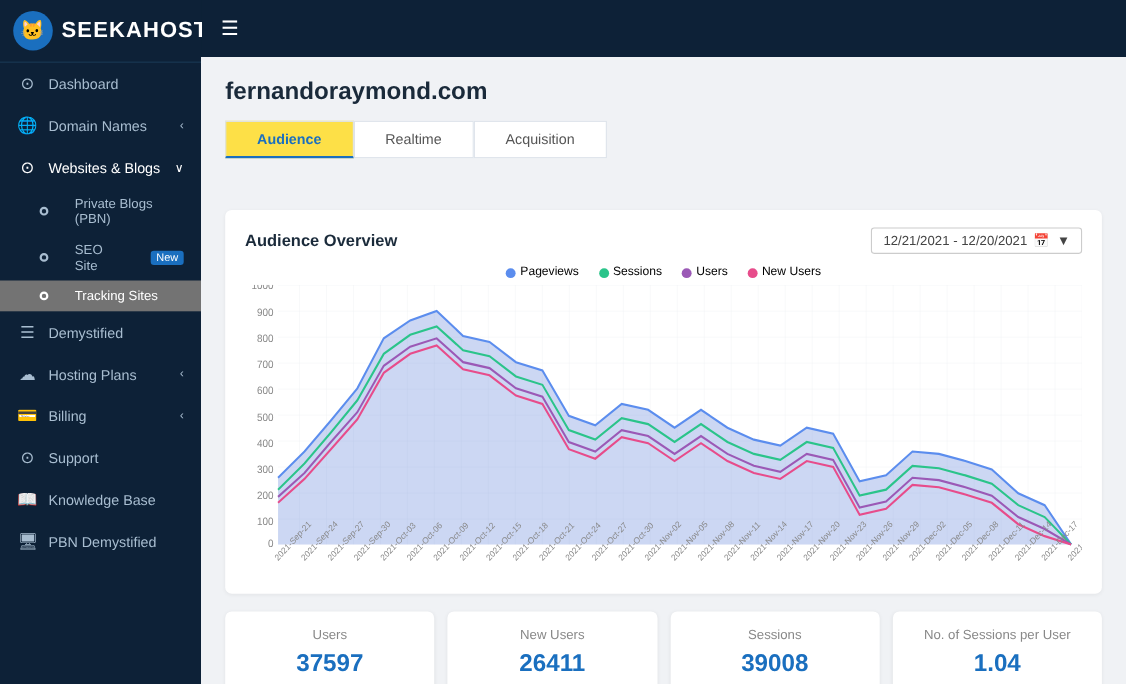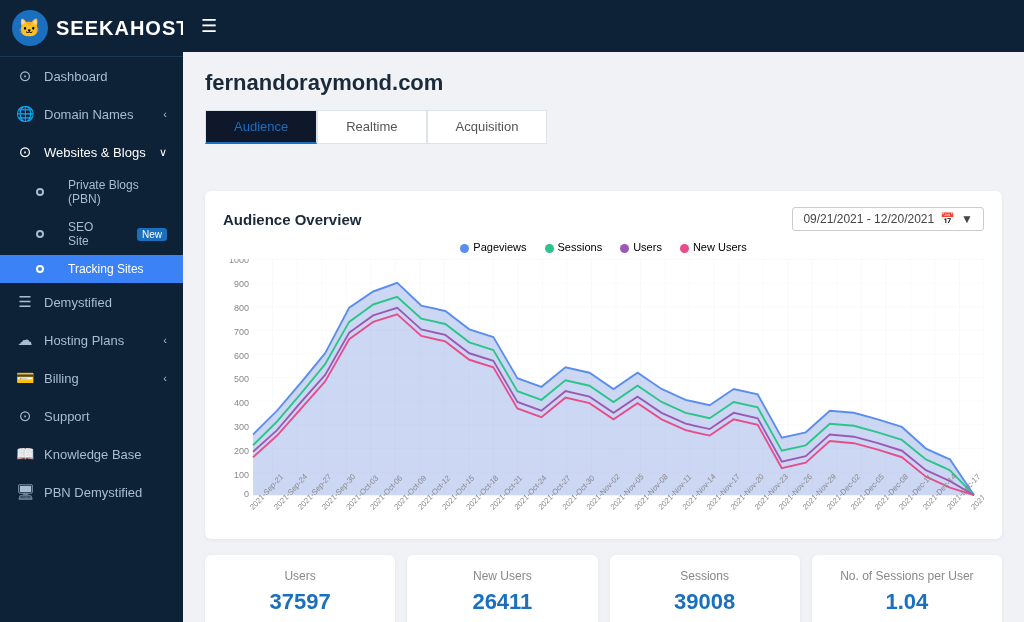--- a/index.html
+++ b/index.html
@@ -49,21 +49,21 @@
     .nav-item .nav-icon { font-size: 15px; width: 18px; text-align: center; }
     .nav-item .nav-arrow { margin-left: auto; font-size: 11px; }
     .nav-sub-item {
       display: flex; align-items: center; gap: 24px;
       padding: 7px 16px 7px 36px;
       cursor: pointer;
       color: #a8bdd0;
       font-size: 12px;
     }
     .nav-sub-item .sub-dot { width: 8px; height: 8px; border-radius: 50%; border: 2px solid #a8bdd0; flex-shrink: 0; }
-    .nav-sub-item.active { background: #3b82f6; color: white; }
+    .nav-sub-item.active { background: #737373; color: white; }
     .nav-sub-item.active .sub-dot { border-color: white; }
     .nav-item.active { color: white; }
     .badge-new {
       background: #1a6fbf;
       color: white;
       font-size: 10px;
       padding: 1px 5px;
       border-radius: 3px;
       margin-left: 4px;
     }
@@ -108,23 +108,23 @@
       padding: 8px 28px;
       background: white;
       border: 1px solid #dde3ea;
       cursor: pointer;
       font-size: 13px;
       color: #555;
       font-weight: 500;
     }
     .tab.active {
       color: #1a6fbf;
-      font-weight: 400;
+      font-weight: 700;
       border-bottom: 2px solid #1a6fbf;
-      background: #0f172a;
+      background: #fde047;
     }
 
     
     .chart-card {
       background: white;
       border-radius: 6px;
       padding: 16px 18px;
       margin-bottom: 16px;
       box-shadow: 0 1px 4px rgba(0,0,0,0.06);
       margin-top: 47px;
@@ -277,21 +277,21 @@
     <div class="tabs">
       <div class="tab active">Audience</div>
       <div class="tab">Realtime</div>
       <div class="tab">Acquisition</div>
     </div>
 
     <div class="chart-card">
       <div class="chart-header">
         <span class="chart-title">Audience Overview</span>
         <button class="date-range-btn">
-          <span>09/21/2021 - 12/20/2021</span>
+          <span>12/21/2021 - 12/20/2021</span>
           <span>📅</span>
           <span>▼</span>
         </button>
       </div>
 
       <div class="legend">
         <div class="legend-item">
           <div class="legend-dot" style="background:#5b8dee"></div>
           <span>Pageviews</span>
         </div>

